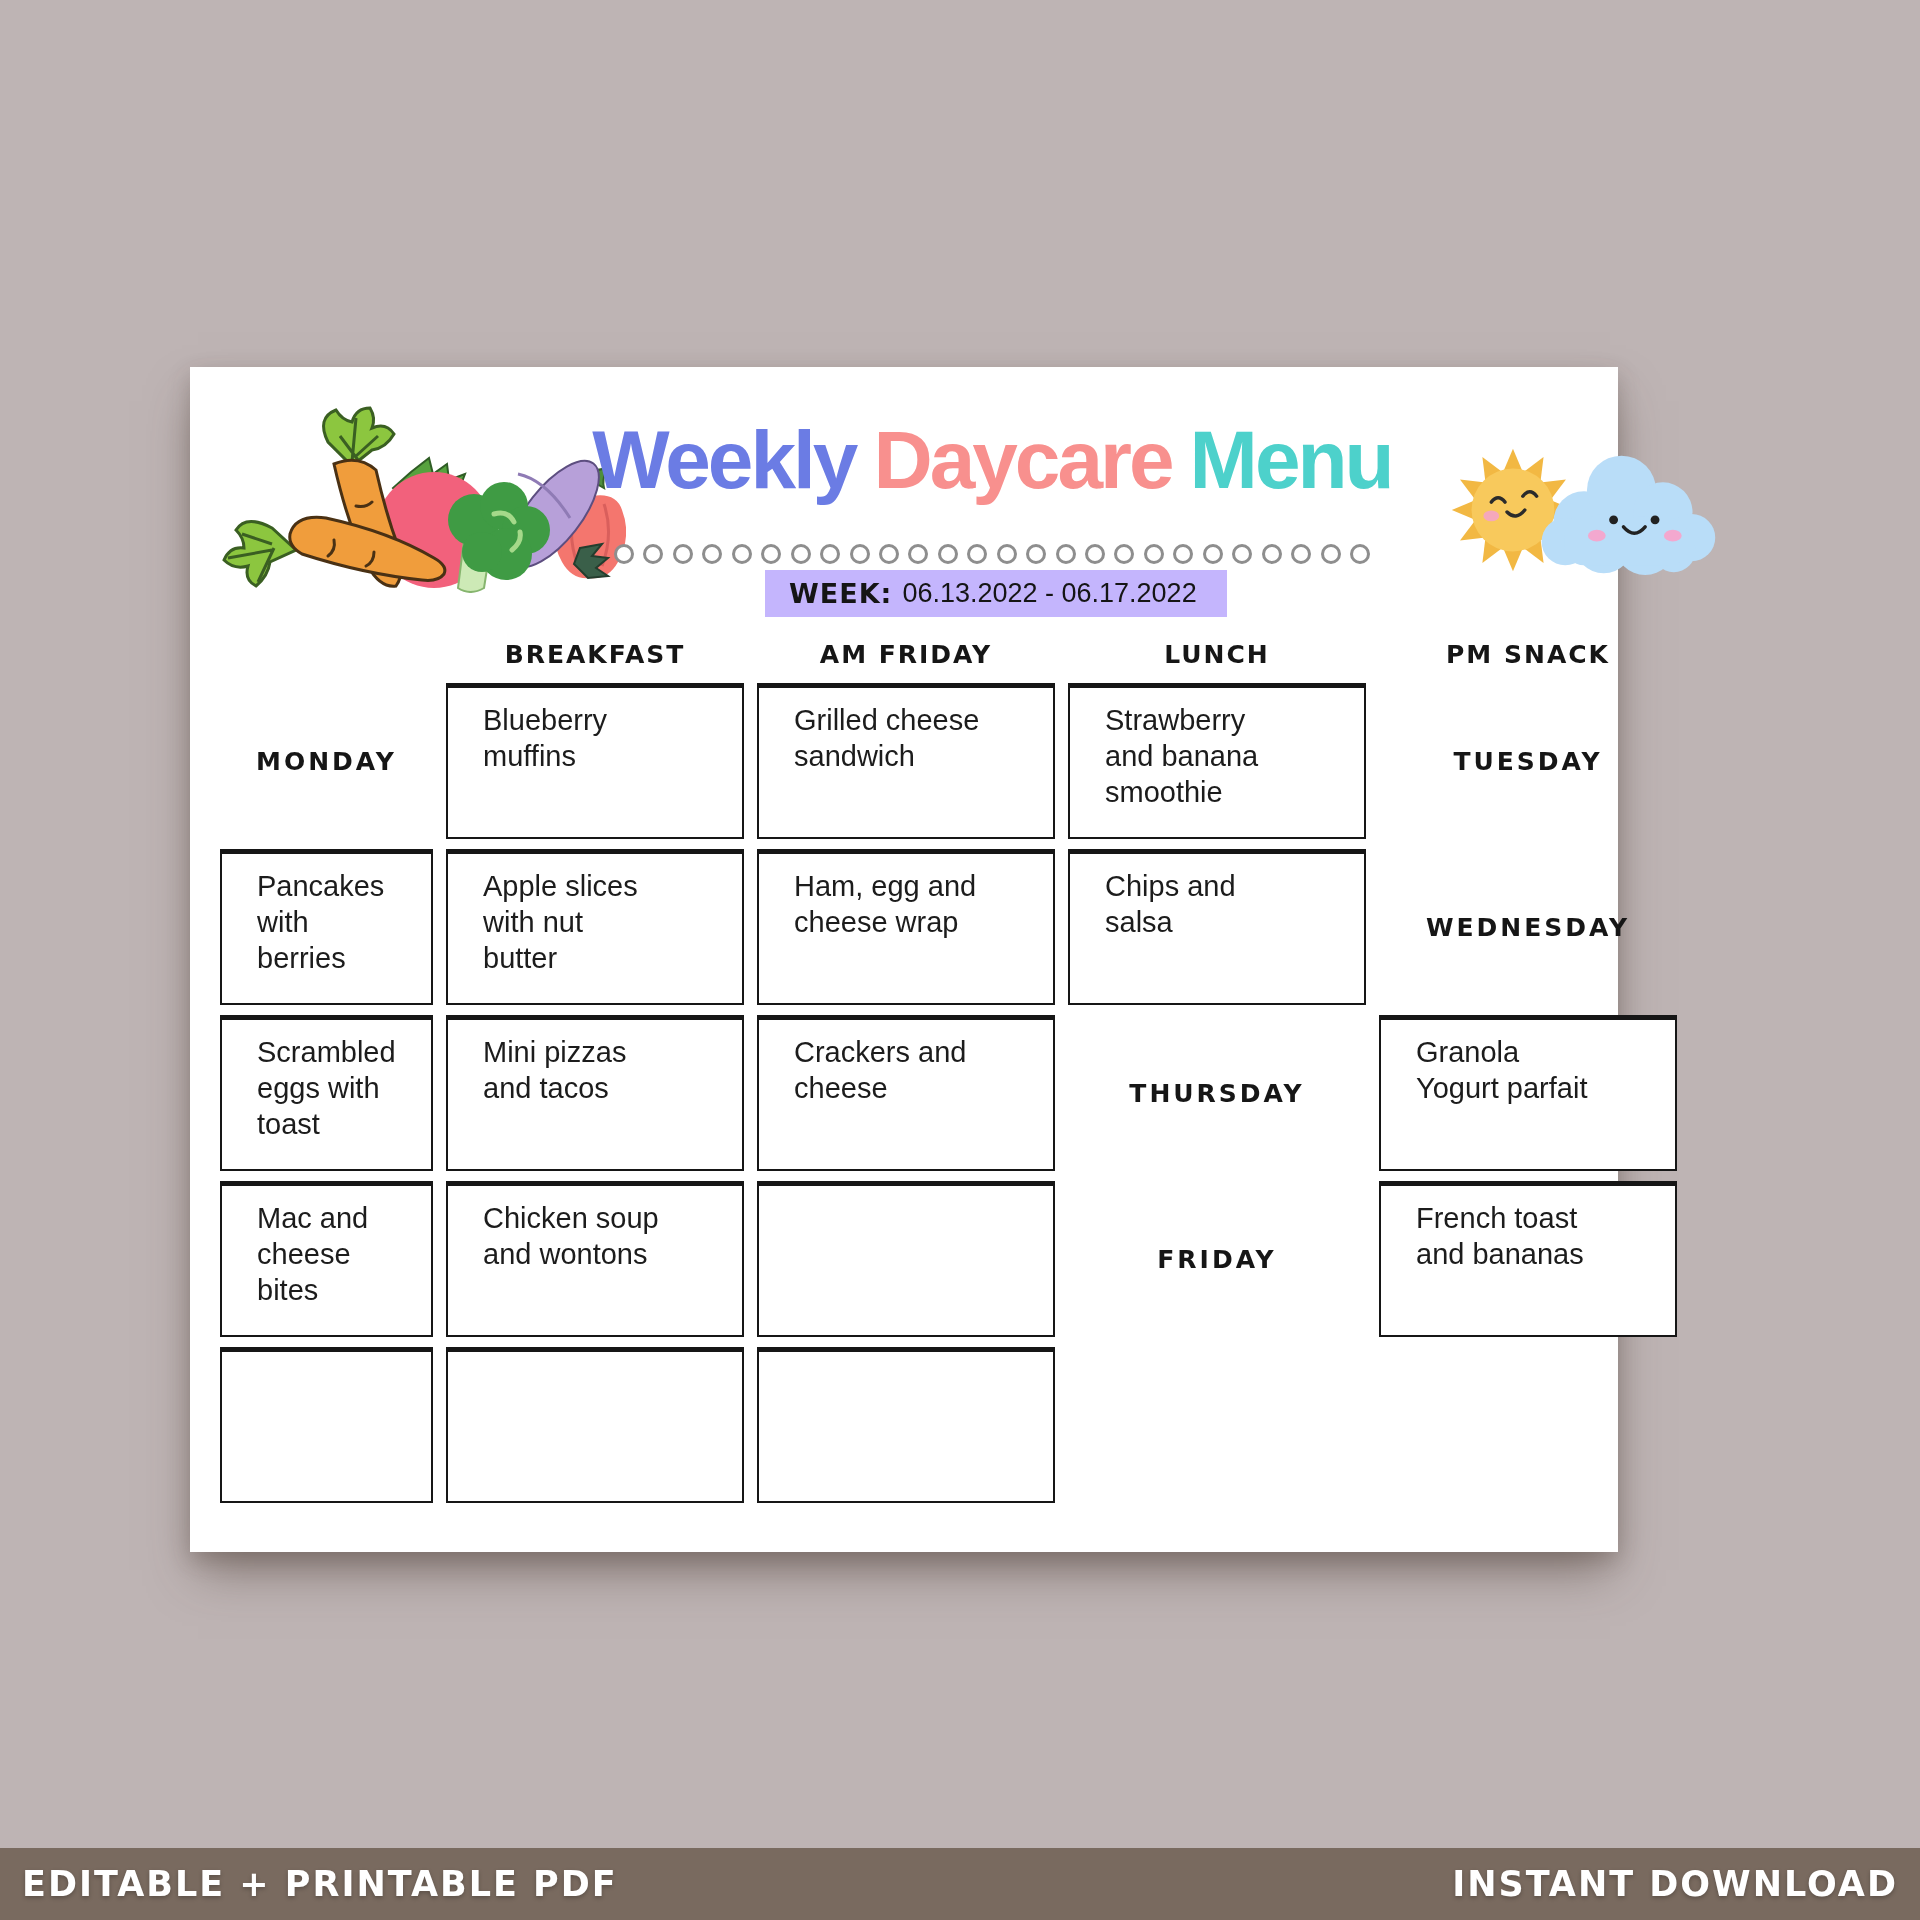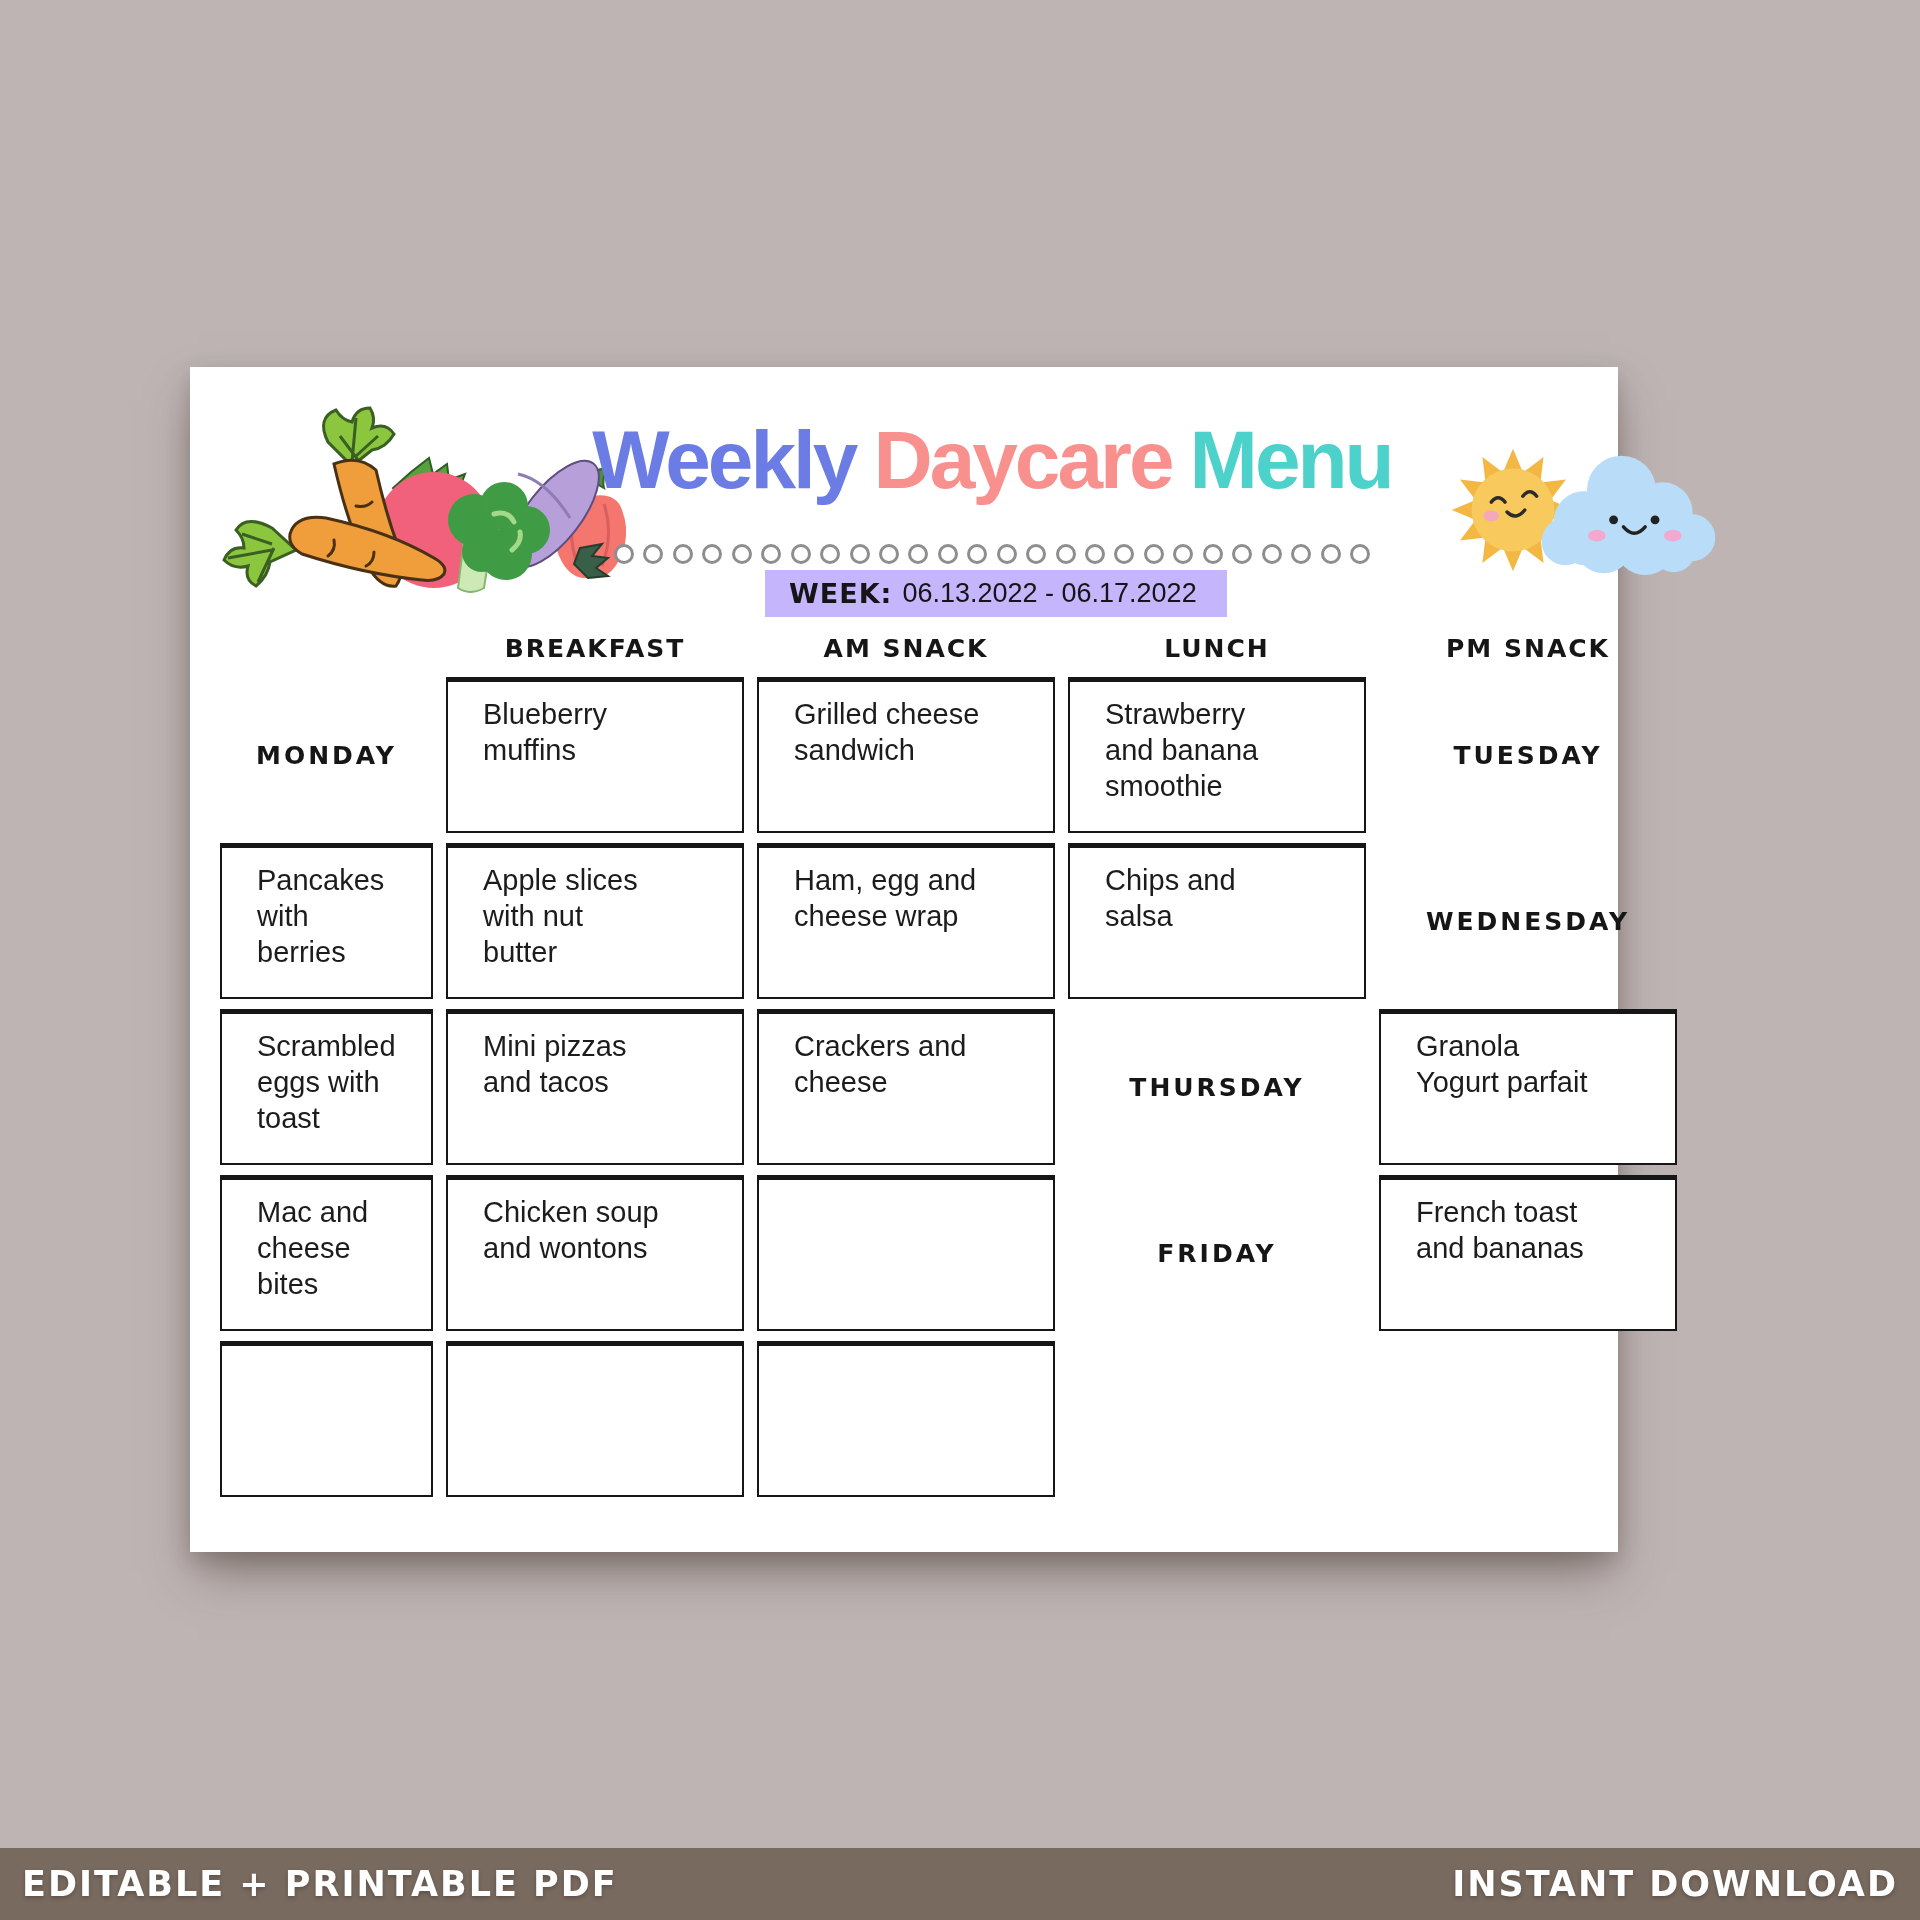--- a/index.html
+++ b/index.html
@@ -33,21 +33,21 @@
   }
   .week-bar{
     position:absolute;left:575px;top:203px;width:462px;height:47px;
     background:#e9e7e7;display:flex;align-items:center;
     box-sizing:border-box;padding-left:24px;color:#151515;
   }
   .week-label{font-weight:700;font-size:27px;letter-spacing:1px;font-family:"DejaVu Sans",sans-serif;}
   .week-range{font-size:27px;margin-left:10px;font-family:"Liberation Sans",sans-serif;}
   
   .menu-grid{
-    position:absolute;left:30px;top:256px;
+    position:absolute;left:30px;top:262px;
     display:grid;
     grid-template-columns:213px repeat(4,298px);
     grid-template-rows:44px repeat(5,156px);
     column-gap:13px;row-gap:10px;
   }
   .col-header{
     display:flex;align-items:flex-end;justify-content:center;padding-bottom:4px;
     font-family:"DejaVu Sans",sans-serif;font-weight:700;
     font-size:25px;letter-spacing:2px;color:#161616;
   }
@@ -199,21 +199,21 @@
     </div>
 
   <div class="week-bar" style="background-color: #c4b5fd;">
     <span class="week-label">WEEK:</span>
     <span class="week-range">06.13.2022 - 06.17.2022</span>
   </div>
 
   <div class="menu-grid">
     <div class="col-header"></div>
     <div class="col-header">BREAKFAST</div>
-    <div class="col-header">AM SNACK</div>
+    <div class="col-header">AM FRIDAY</div>
     <div class="col-header">LUNCH</div>
     <div class="col-header">PM SNACK</div>
 
     <div class="day-label">MONDAY</div>
     <div class="meal-cell">Blueberry
 muffins</div>
     <div class="meal-cell">Grilled cheese
 sandwich</div>
     <div class="meal-cell">Strawberry
 and banana

